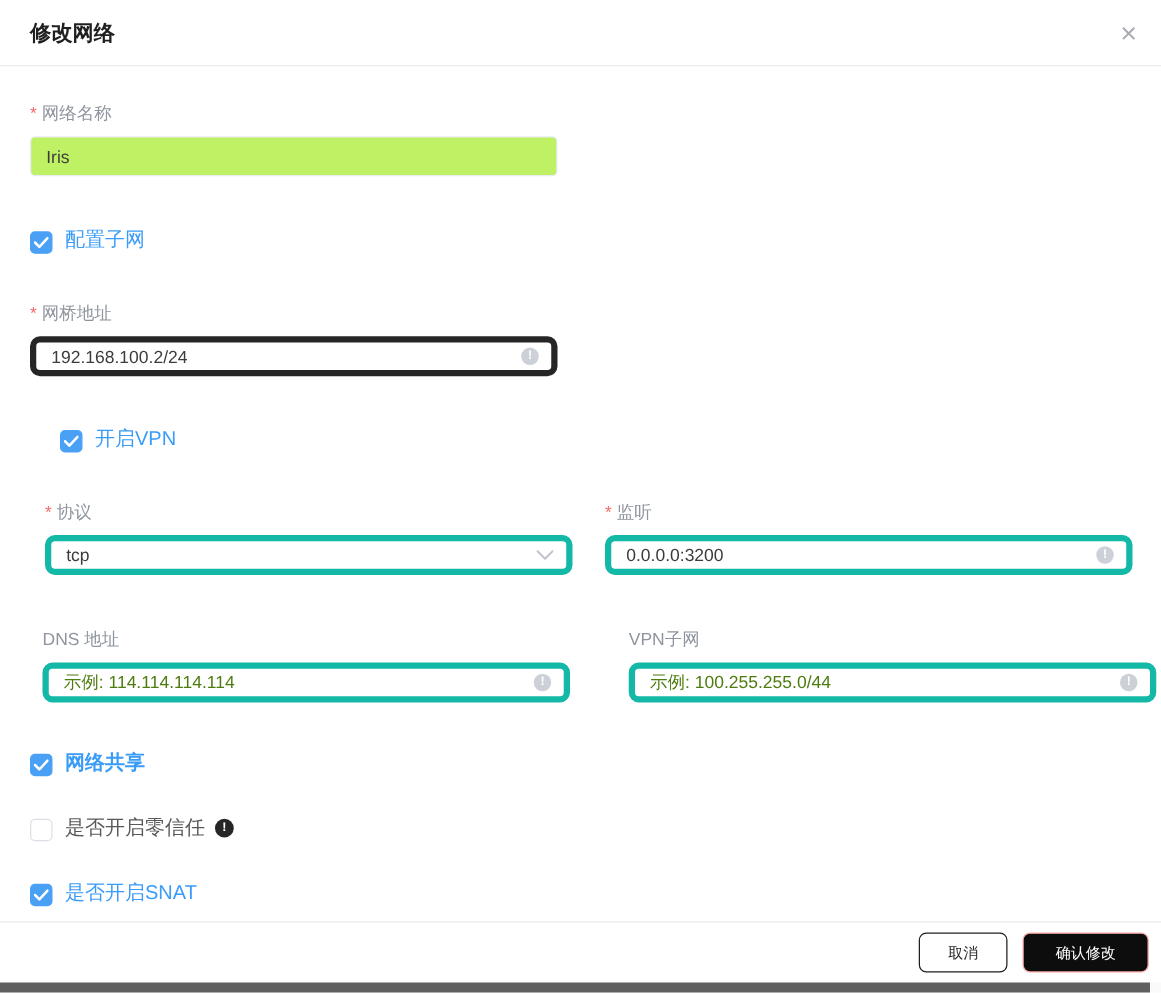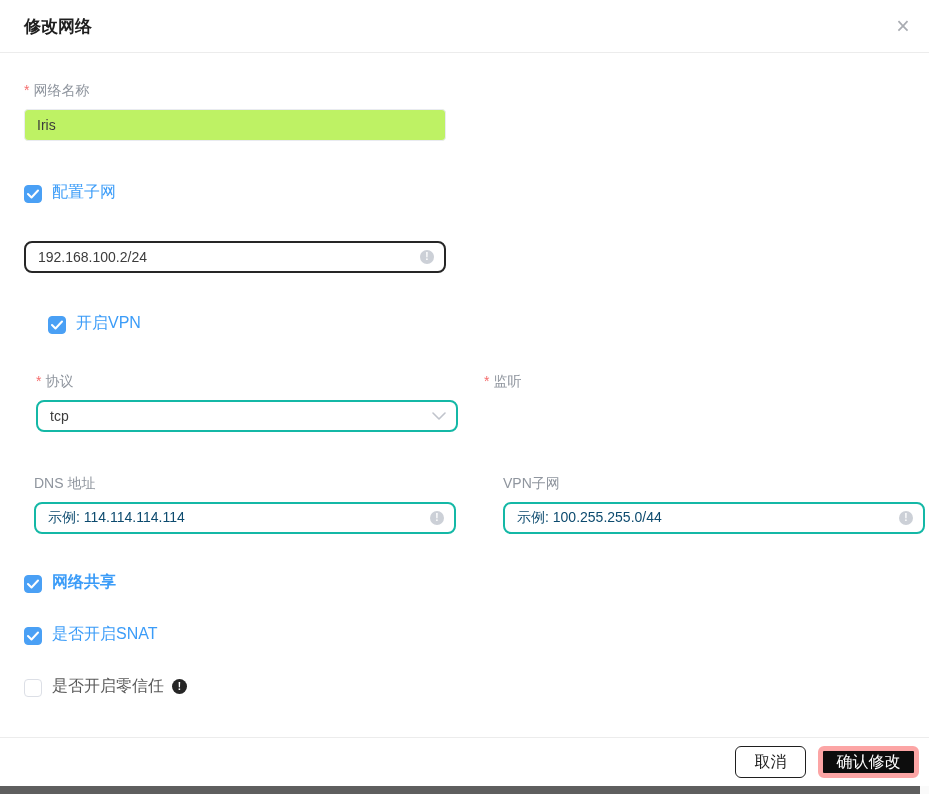--- a/index.html
+++ b/index.html
@@ -24,29 +24,29 @@
   .close-btn::after { content:"×"; }
 
   
   .modal-body { padding:0 25px 0 24px; }
   .group { width:422px; }
   .group-label { font-size:14px; color:#8f959e; margin-bottom:9px; line-height:19px; }
   .req { color:#f56c6c; margin-right:4px; }
 
   .input {
     position:relative; width:422px; height:32px; background:#fff;
-    border:2px solid #14b8a6; border-radius:8px;
+    border:5px solid #14b8a6; border-radius:8px;
     display:flex; align-items:center; padding:0 30px 0 12px;
     font-size:14px; color:#3c3c3c;
   }
   .input.dark { border-color:#262626; }
   .input.disabled {
     background:#bef264; border:1px solid #e9ebf0; border-radius:4px; padding-right:12px;
   }
-  .input .placeholder { color:#0c4a6e; }
+  .input .placeholder { color:#4d7c0f; }
 
   .info-icon {
     position:absolute; right:10px; top:50%; transform:translateY(-50%);
     width:14px; height:14px; border-radius:50%; background:#ccd0d7;
     color:#fff; font-size:10px; font-weight:bold; line-height:14px; text-align:center;
   }
   .info-icon::after { content:"!"; }
   .info-icon.dark-info { background:#262626; width:15px; height:15px; line-height:15px; position:static; transform:none; display:inline-block; margin-left:8px; }
 
   .select-arrow { position:absolute; right:10px; top:50%; transform:translateY(-50%); display:flex; }
@@ -76,26 +76,26 @@
   .mt-cb5 { margin-top:31px; }
 
   
   .modal-footer {
     position:absolute; left:0; right:0; bottom:8px; height:49px;
     border-top:1px solid #ececec; background:#fff;
     display:flex; align-items:center; justify-content:flex-end; gap:12px;
     padding-right:10px;
   }
   .btn {
-    height:32px; border-radius:6px; font-size:16px; cursor:pointer;
+    height:32px; border-radius:6px; font-size:12px; cursor:pointer;
     display:flex; align-items:center; justify-content:center;
     font-family:inherit;
   }
   .btn-cancel { width:71px; background:#fff; border:1px solid #1f1f1f; color:#1f1f1f; }
-  .btn-confirm { width:101px; background:#0d0d0d; border:5px solid #fca5a5; color:#fff; }
+  .btn-confirm { width:101px; background:#0d0d0d; border:1px solid #fca5a5; color:#fff; }
 
   
   .h-scrollbar { position:absolute; left:0; bottom:0; width:929px; height:8px; background:#fafafa; }
   .h-scrollbar .thumb { position:absolute; left:0; top:0; width:920px; height:8px; background:#5f5f5f; }
 </style>
 </head>
 <body>
 
 <div class="modal">
 
@@ -118,20 +118,23 @@
     <div class="cb-row checked mt-cb1">
       <span class="cb-box">
           <svg width="12" height="10" viewBox="0 0 12 10">
             <polyline points="1,5 4.5,8.5 11,1.5" fill="none" stroke="#fff" stroke-width="2" stroke-linecap="round" stroke-linejoin="round"></polyline>
           </svg>
         </span>
       <span class="cb-label">配置子网</span>
     </div>
 
     <div class="group mt-g2">
+      <div class="group-label">
+        <span class="req">*</span><span>网桥地址</span>
+      </div>
       <div class="input dark">
         <span>192.168.100.2/24</span>
         <span class="info-icon"></span>
       </div>
     </div>
 
     <div class="cb-row checked mt-cb2">
       <span class="cb-box">
           <svg width="12" height="10" viewBox="0 0 12 10">
             <polyline points="1,5 4.5,8.5 11,1.5" fill="none" stroke="#fff" stroke-width="2" stroke-linecap="round" stroke-linejoin="round"></polyline>
@@ -151,20 +154,24 @@
               <svg width="14" height="8" viewBox="0 0 14 8">
                 <polyline points="1,1 7,7 13,1" fill="none" stroke="#c0c4cc" stroke-width="1.6" stroke-linecap="round" stroke-linejoin="round"></polyline>
               </svg>
             </span>
         </div>
       </div>
       <div class="col">
         <div class="group-label">
           <span class="req">*</span><span>监听</span>
         </div>
+        <div class="input">
+          <span>0.0.0.0:3200</span>
+          <span class="info-icon"></span>
+        </div>
       </div>
     </div>
 
     <div class="two-col mt-row2">
       <div class="col">
         <div class="group-label">DNS 地址</div>
         <div class="input">
           <span class="placeholder">示例: 114.114.114.114</span>
           <span class="info-icon"></span>
         </div>
@@ -178,39 +185,39 @@
       </div>
     </div>
 
     <div class="cb-row checked mt-cb3">
       <span class="cb-box">
           <svg width="12" height="10" viewBox="0 0 12 10">
             <polyline points="1,5 4.5,8.5 11,1.5" fill="none" stroke="#fff" stroke-width="2" stroke-linecap="round" stroke-linejoin="round"></polyline>
           </svg>
         </span>
       <span class="cb-label">网络共享</span>
-    </div>
-
-    <div class="cb-row checked mt-cb4">
-      <span class="cb-box">
-          <svg width="12" height="10" viewBox="0 0 12 10">
-            <polyline points="1,5 4.5,8.5 11,1.5" fill="none" stroke="#fff" stroke-width="2" stroke-linecap="round" stroke-linejoin="round"></polyline>
-          </svg>
-        </span>
-      <span class="cb-label">是否开启SNAT</span>
     </div>
 
     <div class="cb-row mt-cb5">
       <span class="cb-box"></span>
       <span class="cb-label">
         <span>是否开启零信任</span>
         <span class="info-icon dark-info"></span>
       </span>
     </div>
 
+    <div class="cb-row checked mt-cb4">
+      <span class="cb-box">
+          <svg width="12" height="10" viewBox="0 0 12 10">
+            <polyline points="1,5 4.5,8.5 11,1.5" fill="none" stroke="#fff" stroke-width="2" stroke-linecap="round" stroke-linejoin="round"></polyline>
+          </svg>
+        </span>
+      <span class="cb-label">是否开启SNAT</span>
+    </div>
+
   </div>
 
   <div class="modal-footer">
     <button class="btn btn-cancel">取消</button>
     <button class="btn btn-confirm">确认修改</button>
   </div>
 
   <div class="h-scrollbar">
     <div class="thumb"></div>
   </div>

